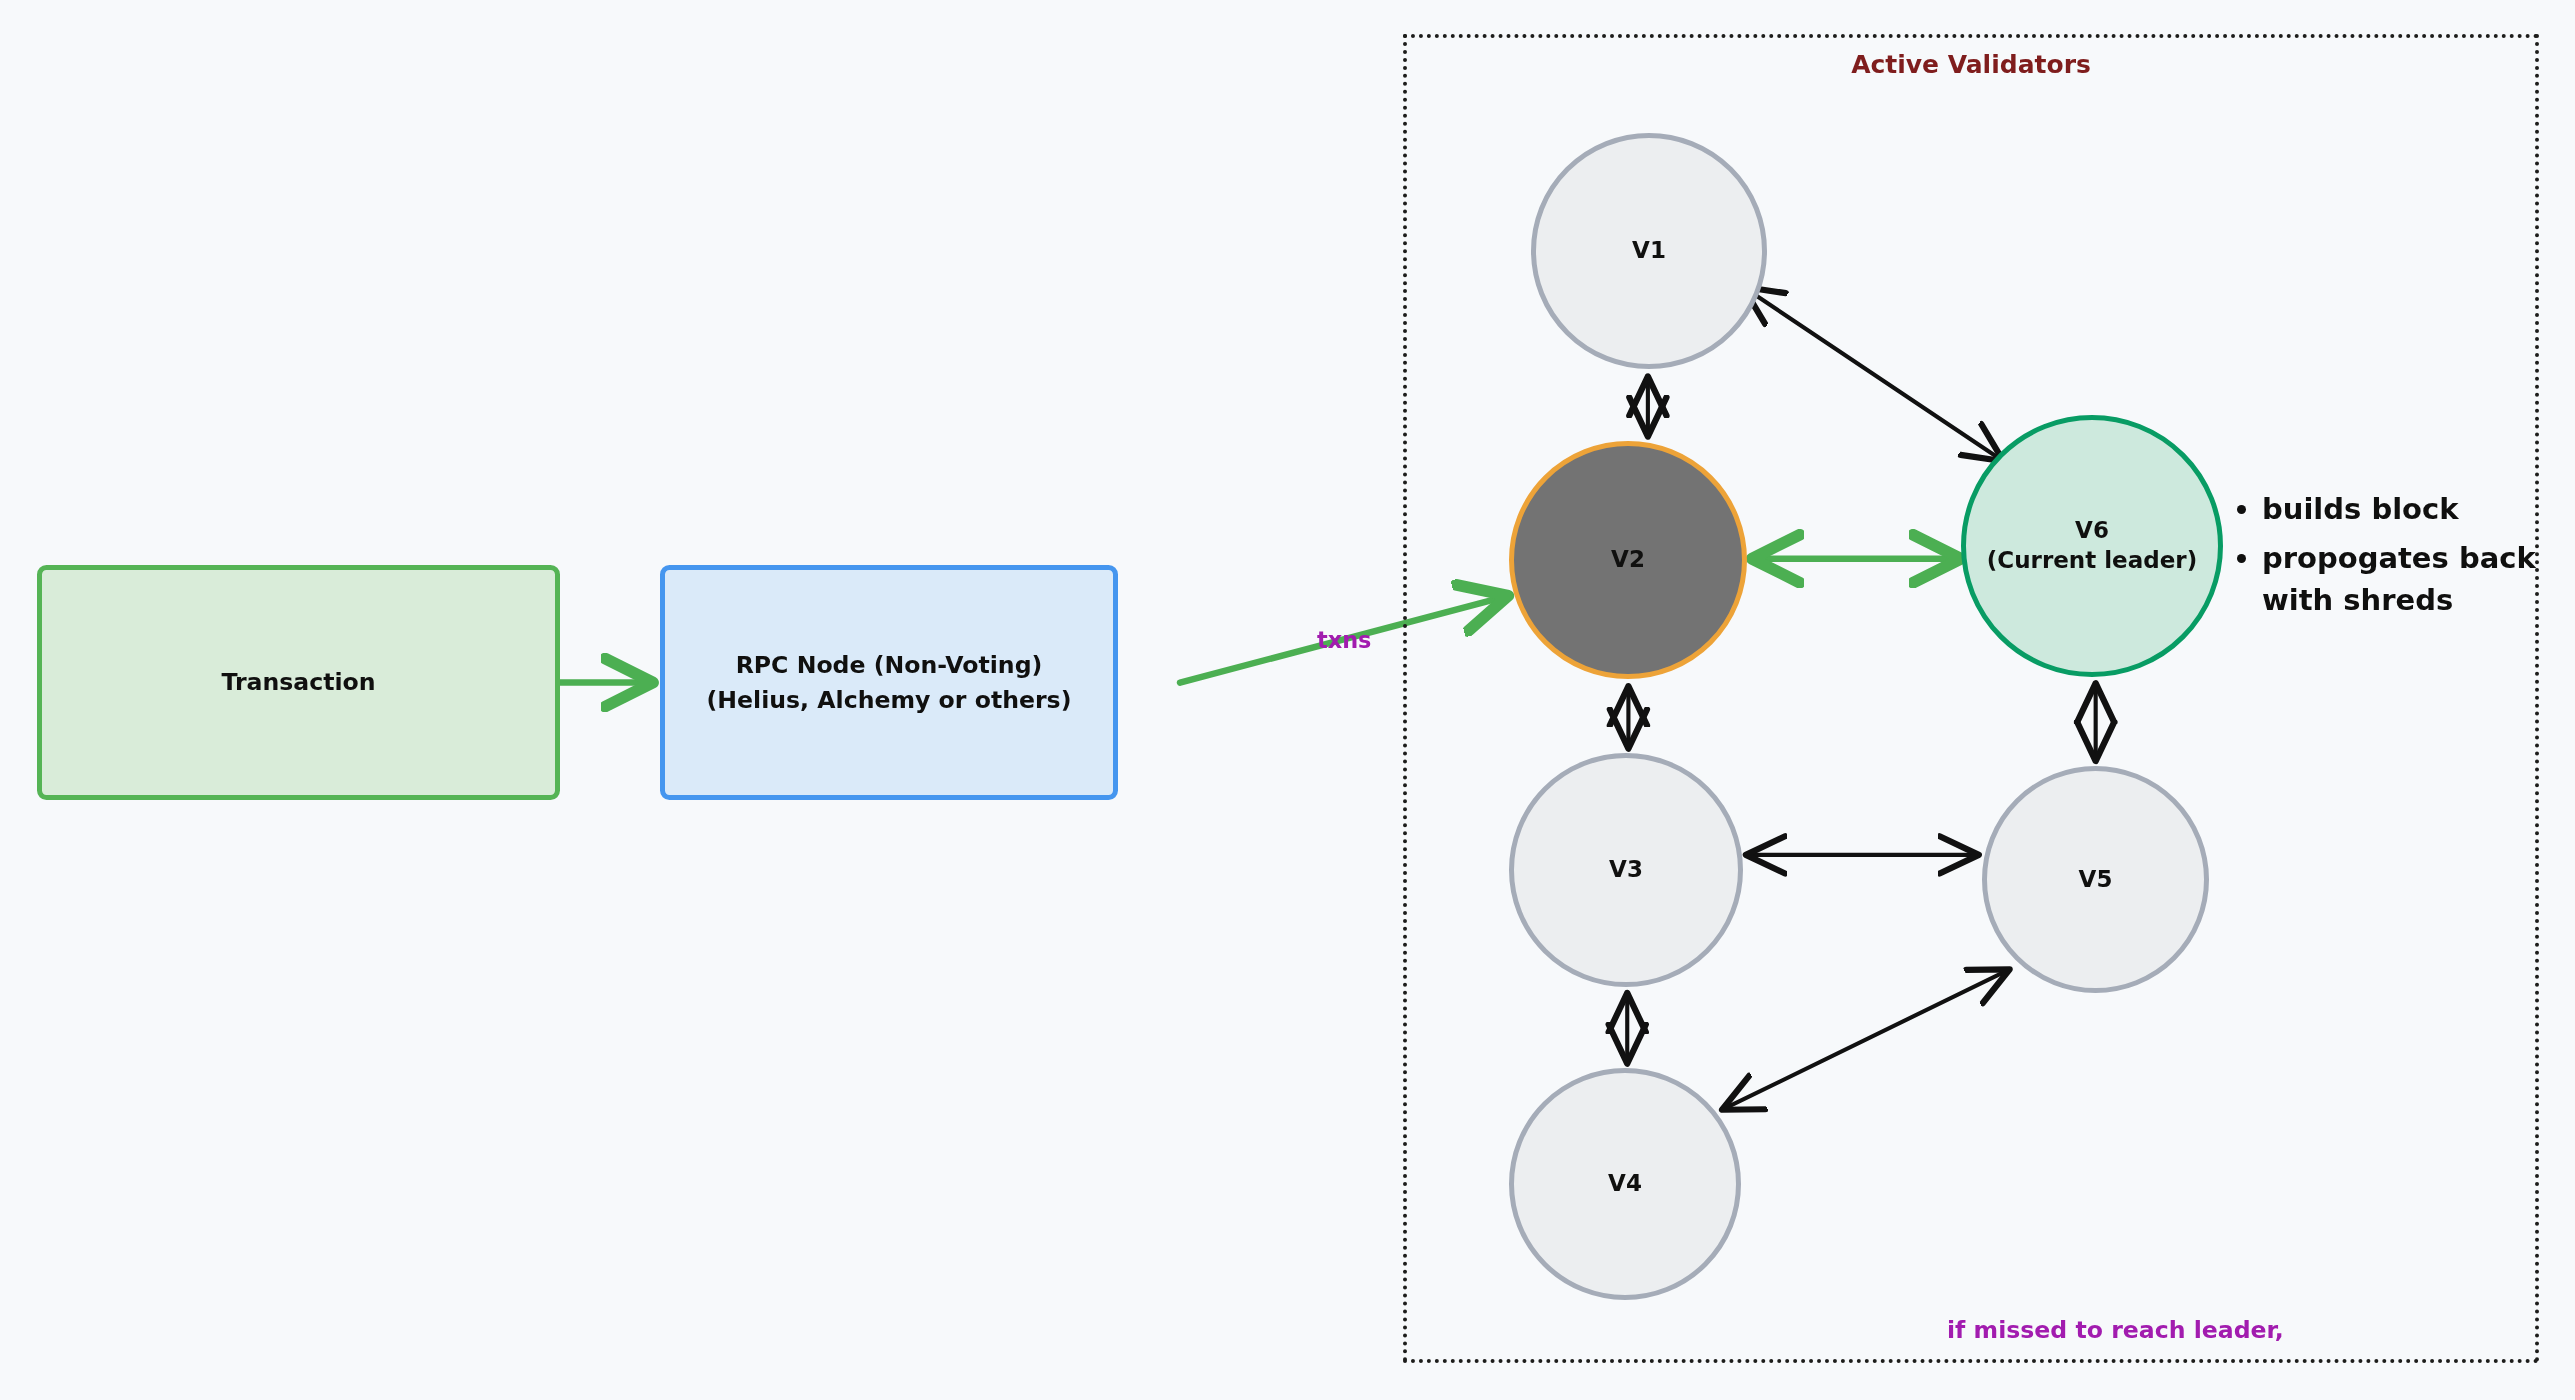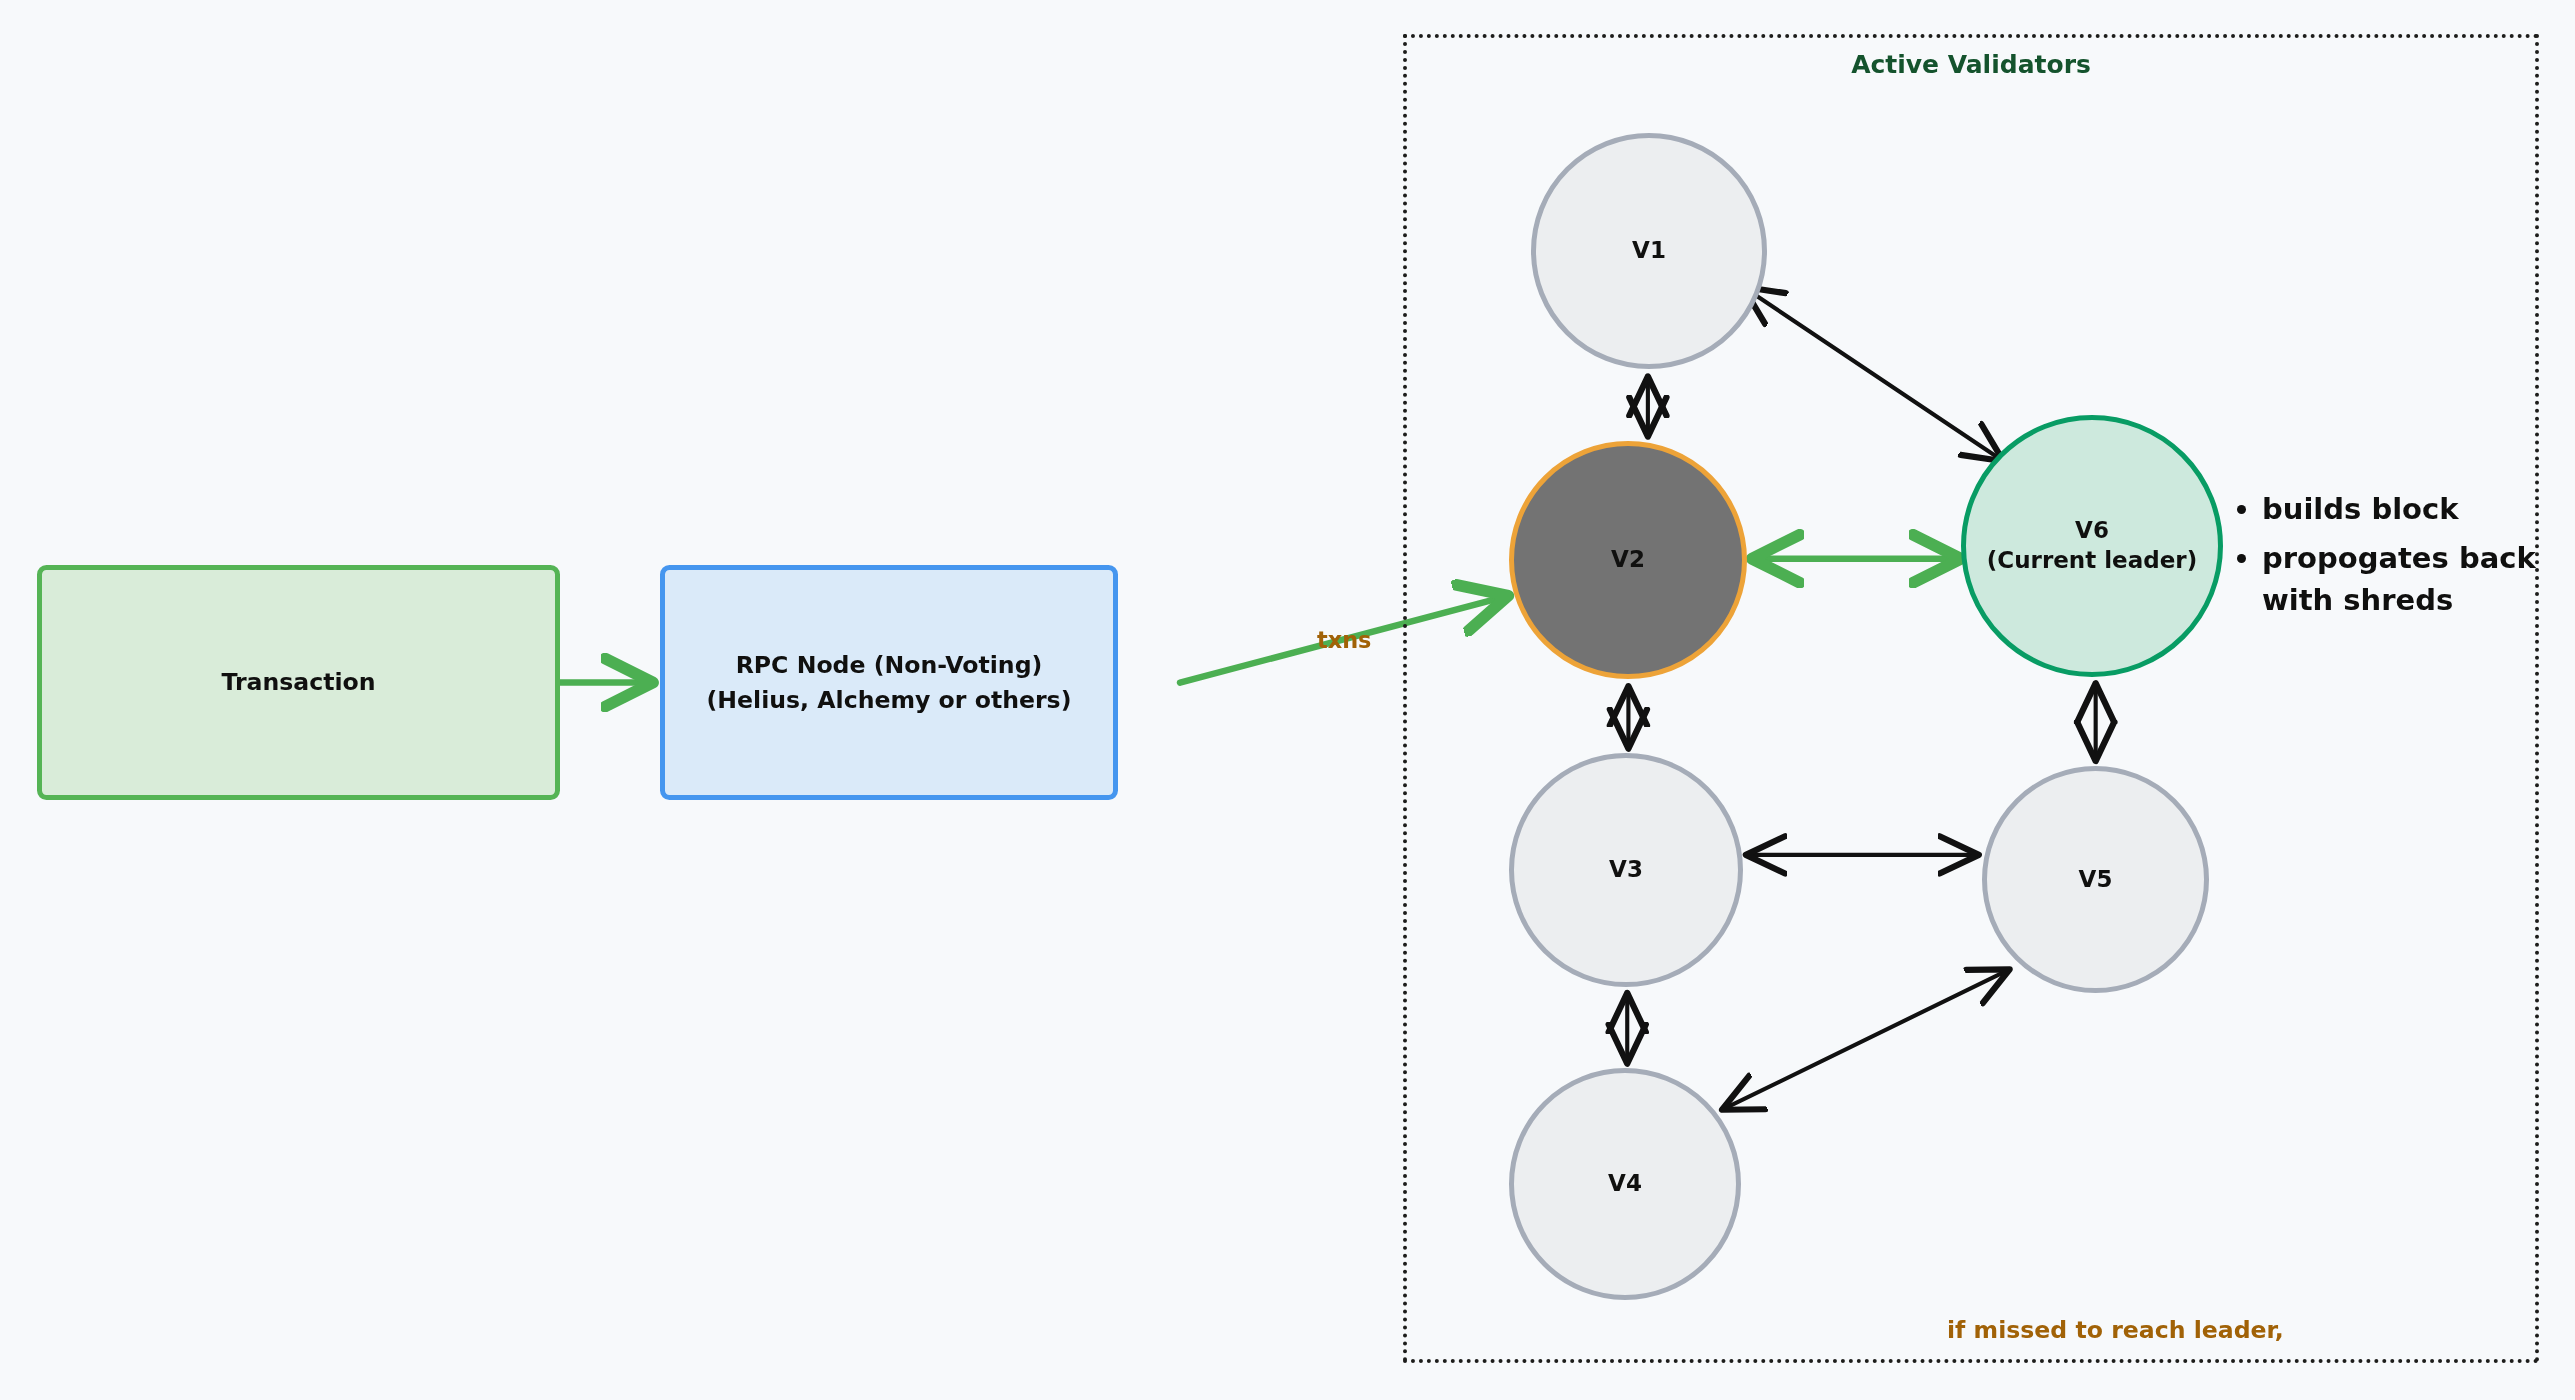--- a/index.html
+++ b/index.html
@@ -61,21 +61,21 @@
     border: 4.1px dotted #1d1d1b;
     background: transparent;
   }
   .group-title {
     position: absolute;
     left: 1403px; top: 50px;
     width: 1136px;
     text-align: center;
     font-size: 25px;
     font-weight: 700;
-    color: #14532d;
+    color: #7f1d1d;
   }
 
   
   .node {
     position: absolute;
     box-sizing: border-box;
     border-radius: 50%;
     display: flex;
     flex-direction: column;
     align-items: center;
@@ -96,21 +96,21 @@
   .node-v3 { left: 1509px; top: 753px; width: 234px; height: 234px; }
   .node-v4 { left: 1509px; top: 1068px; width: 232px; height: 232px; }
   .node-v5 { left: 1982px; top: 766px; width: 227px; height: 227px; }
   .node-v6 { left: 1961px; top: 415px;  width: 262px; height: 262px;
              background: #cde9dd; border: 5.3px solid #089c64; }
 
   
   .label {
     position: absolute;
     font-weight: 700;
-    color: #a16207;
+    color: #a21caf;
     line-height: 1.45;
     white-space: pre;
   }
   .label-txns { left: 1317px; top: 624px; font-size: 22.4px; }
   .label-expiry { left: 1947px; top: 1245px; font-size: 23.6px; }
 
   .leader-notes {
     position: absolute;
     left: 2236px; top: 489px;
     font-size: 29px;

